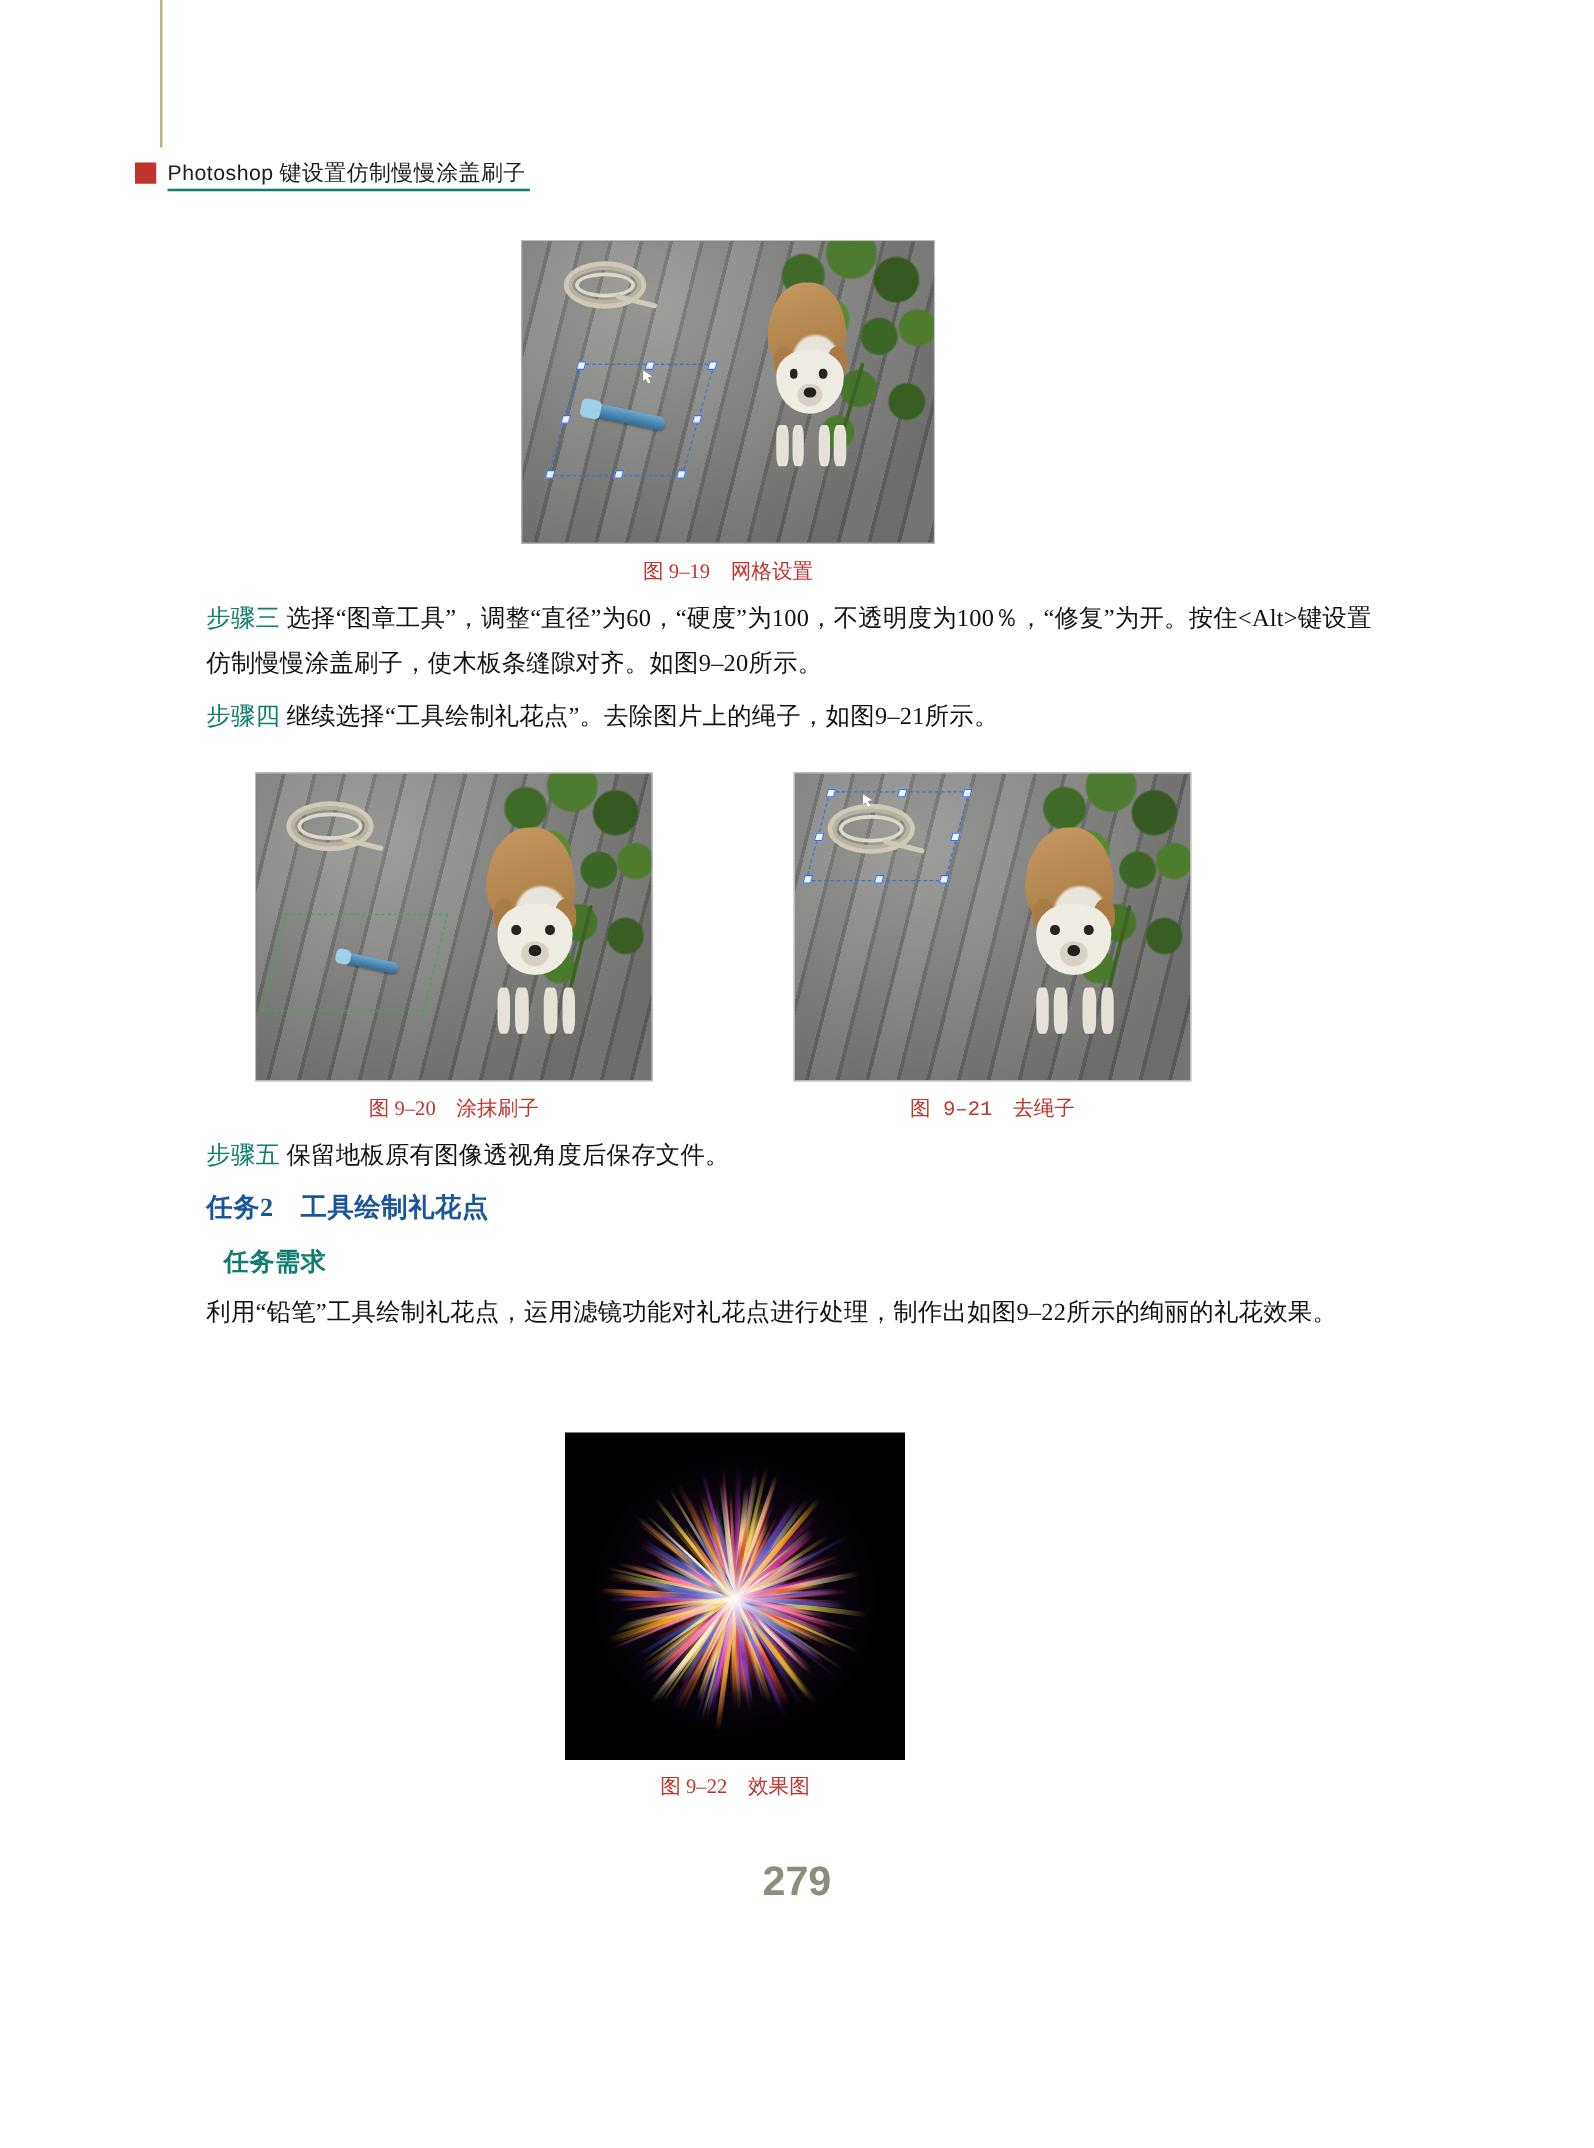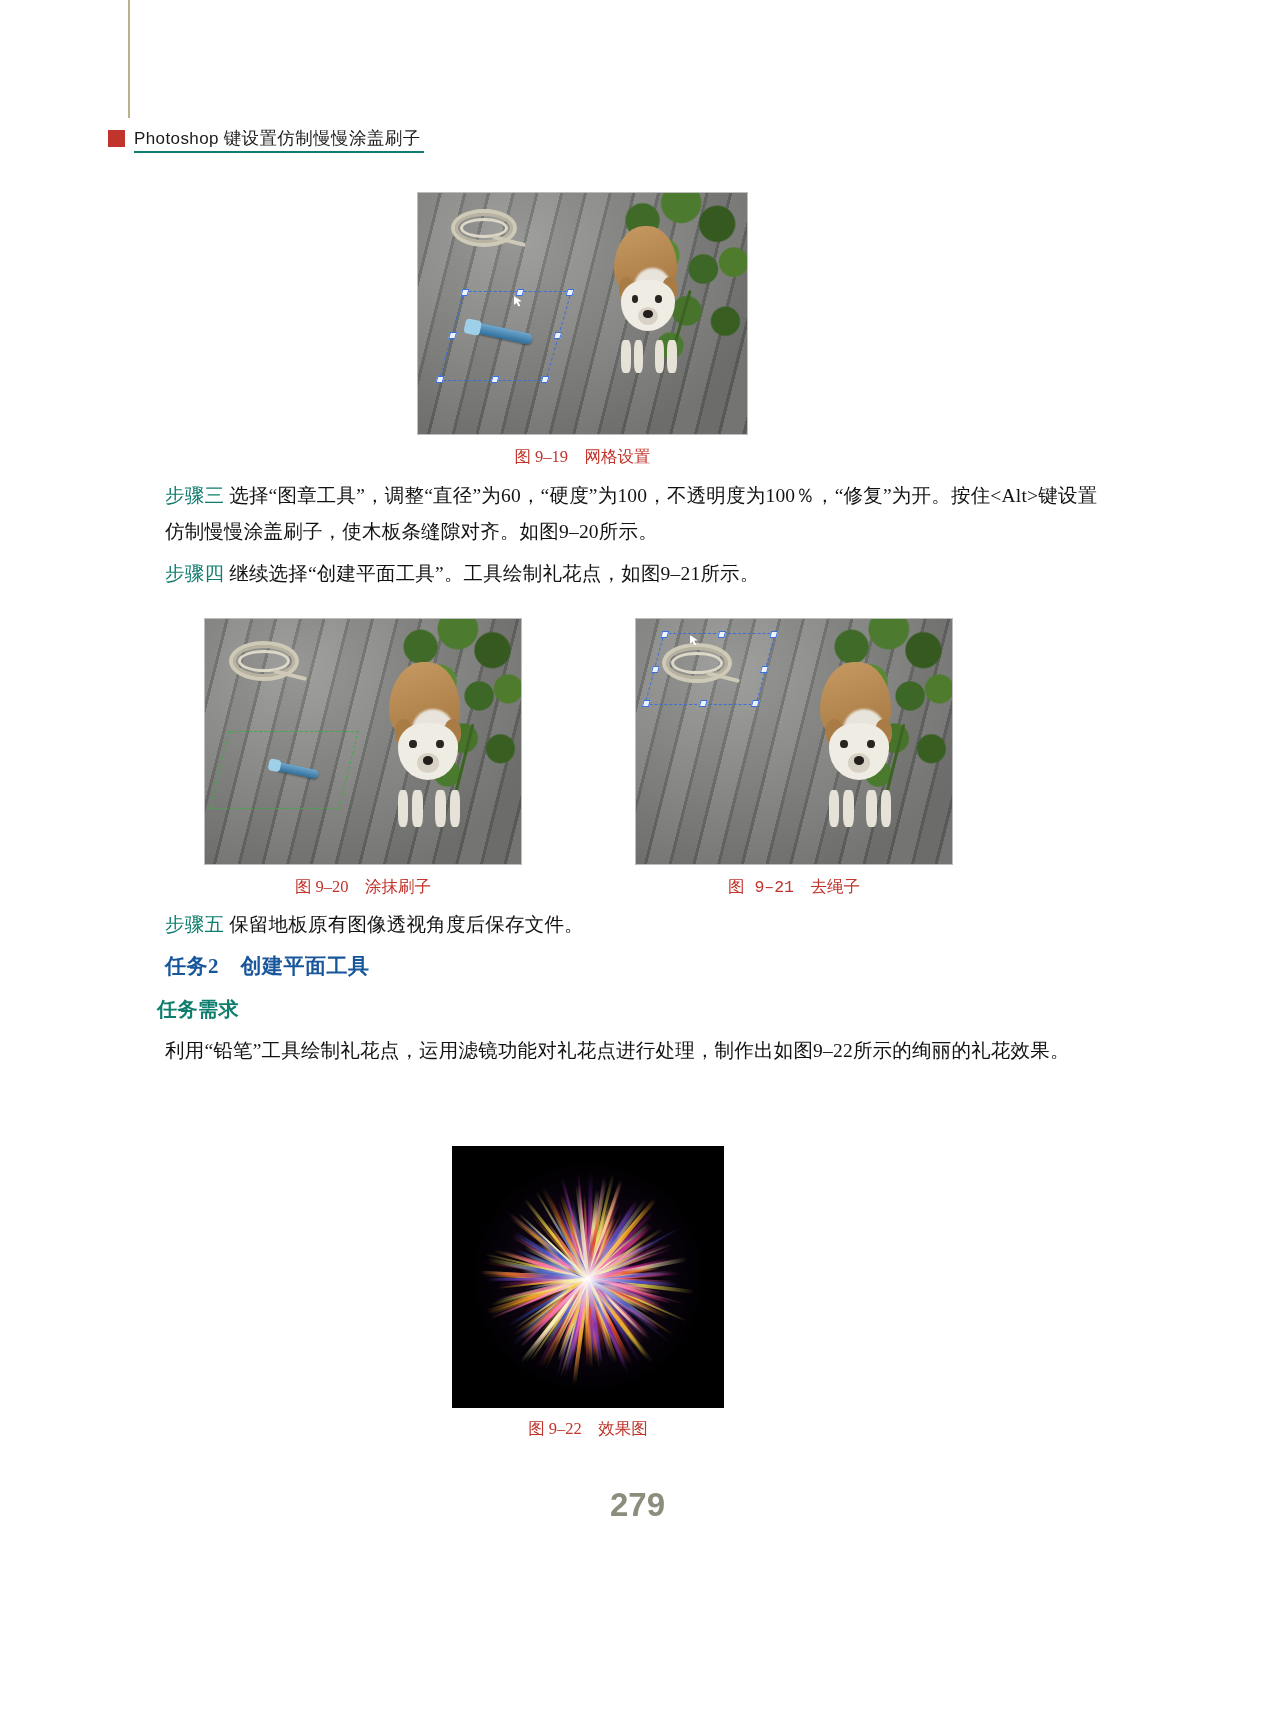--- a/index.html
+++ b/index.html
@@ -450,21 +450,21 @@
 </div>
 <div class="fig-caption" id="cap919">图 9–19　网格设置</div>
 
 <div class="para" style="left:165px; top:478px; width:945px;">
   <span class="step-label">步骤三</span>
   <span>选择“图章工具”，调整“直径”为60，“硬度”为100，不透明度为100％，“修复”为开。按住&lt;Alt&gt;键设置仿制慢慢涂盖刷子，使木板条缝隙对齐。如图9–20所示。</span>
 </div>
 
 <div class="para" style="left:165px; top:556px; width:945px;">
   <span class="step-label">步骤四</span>
-  <span>继续选择“创建平面工具”。工具绘制礼花点，如图9–21所示。</span>
+  <span>继续选择“工具绘制礼花点”。去除图片上的绳子，如图9–21所示。</span>
 </div>
 
 <div class="fig" id="fig920">
   <div class="deck"></div>
   <div class="foliage"></div>
   <div class="vine" style="right:56px; top:104px; width:3px; height:78px; transform:rotate(14deg);"></div>
 
   <div class="rope" style="left:24px; top:22px; width:62px; height:32px;">
     <div class="rope-inner"></div>
   </div>
@@ -532,22 +532,22 @@
   </div>
   <div class="cursor-mark" style="left:54px; top:16px;"></div>
 </div>
 <div class="fig-caption" id="cap921">图 9–21　去绳子</div>
 
 <div class="para" style="left:165px; top:907px; width:945px;">
   <span class="step-label">步骤五</span>
   <span>保留地板原有图像透视角度后保存文件。</span>
 </div>
 
-<div class="task-head" style="left:165px; top:952px;">任务2　创建平面工具</div>
-<div class="task-sub" style="left:157px; top:996px;font-family:Liberation Serif, serif;">任务需求</div>
+<div class="task-head" style="left:165px; top:952px;">任务2　工具绘制礼花点</div>
+<div class="task-sub" style="left:179px; top:996px;font-family:Liberation Serif, serif;">任务需求</div>
 
 <div class="para" style="left:165px; top:1033px; width:945px;">利用“铅笔”工具绘制礼花点，运用滤镜功能对礼花点进行处理，制作出如图9–22所示的绚丽的礼花效果。</div>
 
 <div class="fig" id="fig922">
   <div class="glow"></div>
   <div class="firework" id="fwk">
     <div class="core"></div>
   <div class="ray" style="width: 67.5926px; height: 2.2px; background: linear-gradient(90deg, rgba(255, 255, 255, 0.85), rgb(242, 226, 74) 55%, rgba(0, 0, 0, 0) 100%); transform: rotate(176.5deg); opacity: 0.69;"></div>
       <div class="ray" style="width: 23.2273px; height: 3.3px; background: linear-gradient(90deg, rgba(255, 255, 255, 0.85), rgb(255, 111, 176) 55%, rgba(0, 0, 0, 0) 100%); transform: rotate(182.3deg); opacity: 0.68;"></div>
       <div class="ray" style="width: 87.8754px; height: 1.7px; background: linear-gradient(90deg, rgba(255, 255, 255, 0.85), rgb(58, 85, 201) 55%, rgba(0, 0, 0, 0) 100%); transform: rotate(102.4deg); opacity: 0.72;"></div>

